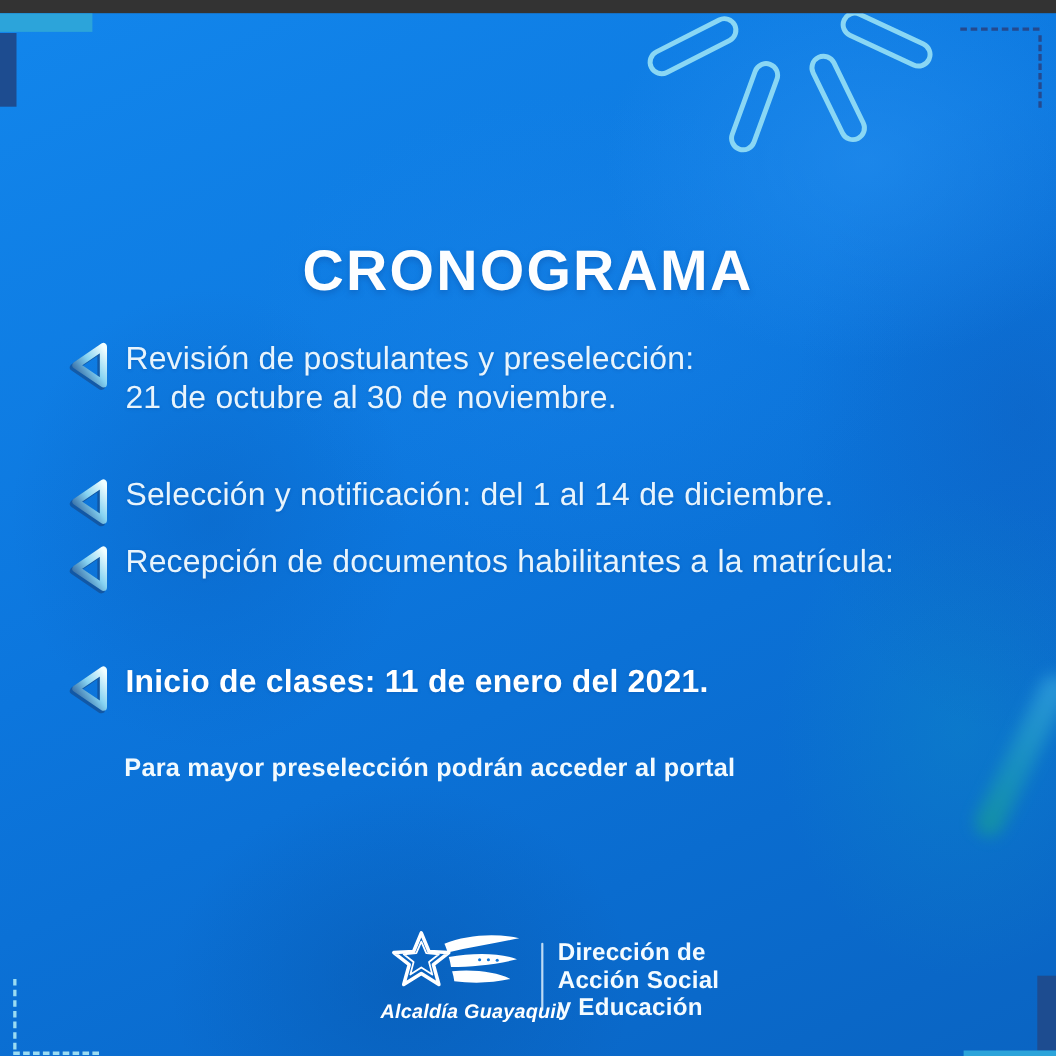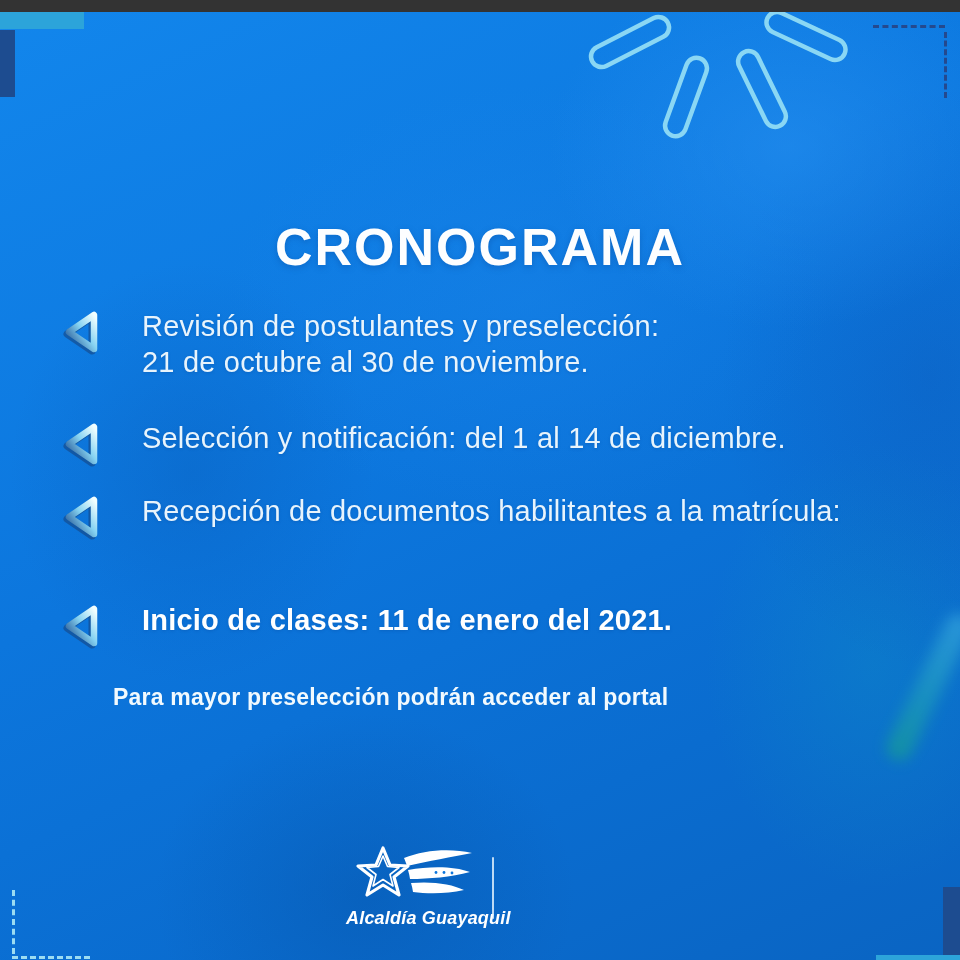--- a/index.html
+++ b/index.html
@@ -42,30 +42,30 @@
   .sparkle { position:absolute; left:575px; top:0; }
 
   .title {
     position:absolute; left:0; top:205px; width:100%;
     text-align:center;
     font-size:52px; font-weight:700; letter-spacing:2px;
     color:#fdfeff;
     text-shadow:0 2px 6px rgba(10,70,150,.35);
   }
 
-  .item { position:absolute; left:62px; display:flex; align-items:flex-start;gap:28px; }
+  .item { position:absolute; left:62px; display:flex; align-items:flex-start; }
   .item .tri { flex:0 0 auto; margin-right:14px; margin-top:1px; }
   .item .txt {
     font-size:29px; line-height:36px; color:#e8f4fc;
     letter-spacing:.2px;
     text-shadow:0 1px 3px rgba(10,70,150,.3);
   }
   .item.bold .txt { font-weight:700; color:#ffffff; }
   .i1 { top:296px; }
-  .i2 { top:408px; }
+  .i2 { top:420px; }
   .i3 { top:481px; }
   .i4 { top:590px;justify-content:flex-end; }
 
   .portal { position:absolute; left:113px; top:672px; }
   .portal-note { font-size:23px; font-weight:700; color:#f2fafe; letter-spacing:.2px; }
   .portal-url  { font-size:28px; font-weight:700; color:#ffffff; margin-top:6px; letter-spacing:.3px; }
 
   .footer { position:absolute; left:0; top:828px; width:100%; height:100px; }
   .logo-wrap { position:absolute; left:346px; top:4px; width:140px; text-align:center; }
   .logo-caption {
@@ -181,15 +181,20 @@
         </g>
         <g fill="#0c76dd">
           <circle cx="86" cy="28.5" r="1.4"></circle>
             <circle cx="94" cy="28.5" r="1.4"></circle>
             <circle cx="102" cy="29" r="1.4"></circle>
         </g>
       </svg>
       <div class="logo-caption">Alcaldía Guayaquil</div>
     </div>
     <div class="footer-divider"></div>
+    <div class="dept">
+      <div>Dirección de</div>
+      <div>Acción Social</div>
+      <div>y Educación</div>
+    </div>
   </div>
 
 </div>
 
 </body></html>

